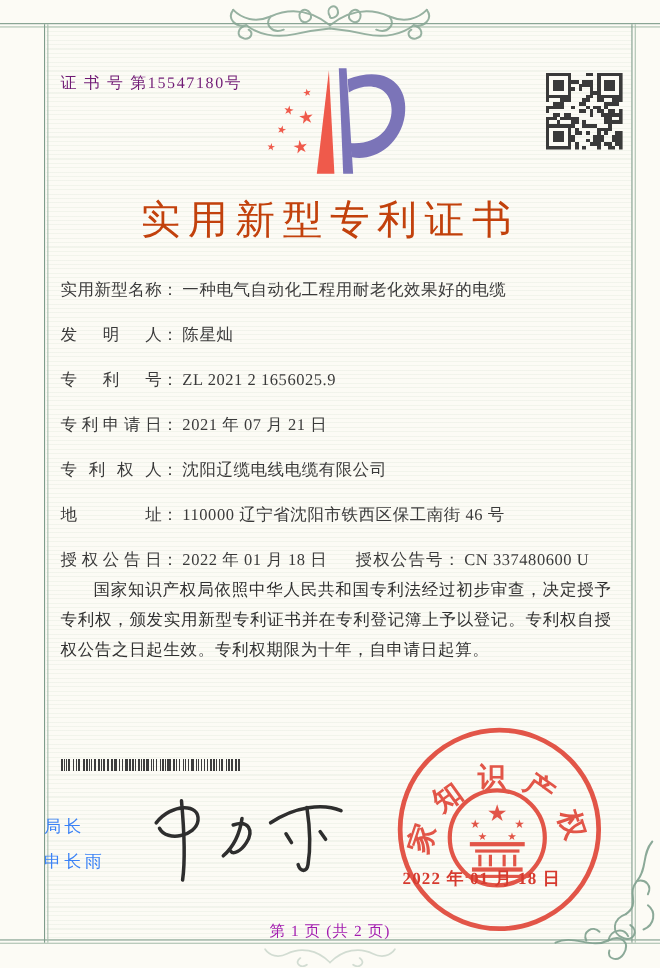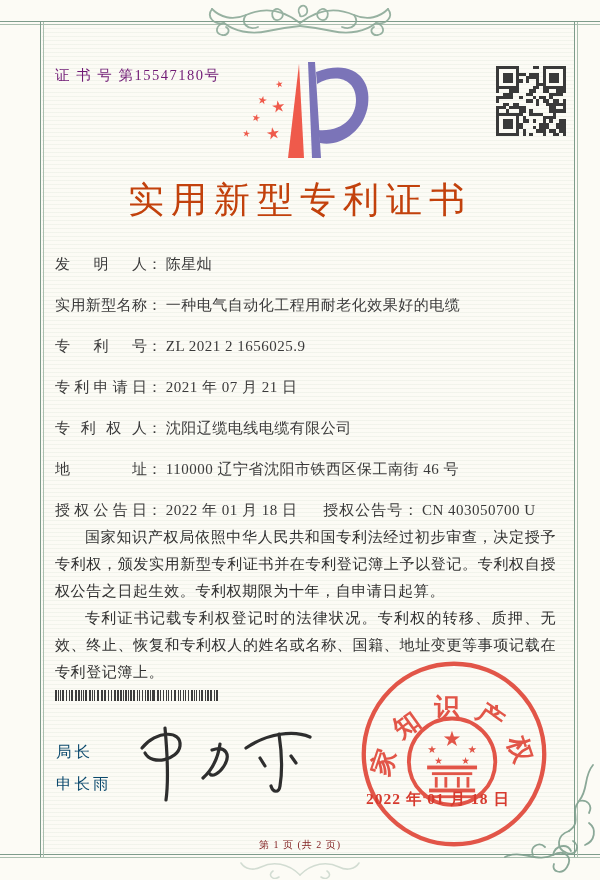--- a/index.html
+++ b/index.html
@@ -46,31 +46,31 @@
   .grant-pair2{display:inline-block;margin-left:22px;}
   .grant-pair2 .flabel{width:auto;text-align-last:auto;letter-spacing:1px;}
 
   
   .paras{position:absolute;left:55px;right:44px;top:524px;font-size:15px;line-height:27px;color:#303030;}
   .paras p{margin:0;text-indent:2em;text-align:justify;letter-spacing:0.6px;}
 
   .barcode{position:absolute;left:55px;top:690px;}
 
   
-  .signer{position:absolute;left:56px;top:736px;font-size:15.5px;letter-spacing:3px;color:#0c4a6e;line-height:32px;}
+  .signer{position:absolute;left:40px;top:736px;font-size:15.5px;letter-spacing:3px;color:#3b82f6;line-height:32px;}
   .signature{position:absolute;left:128px;top:720px;}
 
   
   .seal{position:absolute;left:358px;top:658px;opacity:.92;}
   .seal-date{
     position:absolute;left:366px;top:789px;
     color:#d63a2e;font-size:15.5px;font-weight:bold;letter-spacing:1px;
   }
 
-  .page-footer{position:absolute;left:0;right:0;top:838px;text-align:center;font-size:10px;letter-spacing:1px;color:#7f1d1d;}
+  .page-footer{position:absolute;left:0;right:0;top:838px;text-align:center;font-size:14px;letter-spacing:1px;color:#a21caf;}
 </style>
 </head>
 <body>
 
 <div class="texture"></div>
 
 <div class="h-line h-top"></div>
 <div class="h-line h-bottom"></div>
 <div class="v-line v-left"></div>
 <div class="v-line v-right"></div>
@@ -271,26 +271,26 @@
     <rect x="14" y="20" width="1" height="1" fill="#3a3a3a"></rect>
     <rect x="17" y="20" width="1" height="1" fill="#3a3a3a"></rect>
     <rect x="18" y="20" width="1" height="1" fill="#3a3a3a"></rect>
     <rect x="20" y="20" width="1" height="1" fill="#3a3a3a"></rect>
   </svg>
 
 <h1 class="title">实用新型专利证书</h1>
 
 <div class="fields">
   <div class="frow">
+    <span class="flabel">实用新型名称</span><span class="fcolon">：</span>
+    <span class="fvalue">一种电气自动化工程用耐老化效果好的电缆</span>
+  </div>
+  <div class="frow">
     <span class="flabel">发明人</span><span class="fcolon">：</span>
     <span class="fvalue">陈星灿</span>
-  </div>
-  <div class="frow">
-    <span class="flabel">实用新型名称</span><span class="fcolon">：</span>
-    <span class="fvalue">一种电气自动化工程用耐老化效果好的电缆</span>
   </div>
   <div class="frow">
     <span class="flabel">专利号</span><span class="fcolon">：</span>
     <span class="fvalue">ZL 2021 2 1656025.9</span>
   </div>
   <div class="frow">
     <span class="flabel">专利申请日</span><span class="fcolon">：</span>
     <span class="fvalue">2021 年 07 月 21 日</span>
   </div>
   <div class="frow">
@@ -299,28 +299,27 @@
   </div>
   <div class="frow">
     <span class="flabel">地址</span><span class="fcolon">：</span>
     <span class="fvalue">110000 辽宁省沈阳市铁西区保工南街 46 号</span>
   </div>
   <div class="frow">
     <span class="flabel">授权公告日</span><span class="fcolon">：</span>
     <span class="fvalue">2022 年 01 月 18 日</span>
     <span class="grant-pair2">
       <span class="flabel">授权公告号</span><span class="fcolon">：</span>
-      <span class="fvalue">CN 403050700 U</span>
+      <span class="fvalue">CN 337480600 U</span>
     </span>
   </div>
 </div>
 
 <div class="paras">
   <p>国家知识产权局依照中华人民共和国专利法经过初步审查，决定授予专利权，颁发实用新型专利证书并在专利登记簿上予以登记。专利权自授权公告之日起生效。专利权期限为十年，自申请日起算。</p>
-  <p>专利证书记载专利权登记时的法律状况。专利权的转移、质押、无效、终止、恢复和专利权人的姓名或名称、国籍、地址变更等事项记载在专利登记簿上。</p>
 </div>
 
 <svg class="barcode" id="bc-svg" width="167" height="11" viewBox="0 0 167 11" shape-rendering="crispEdges">
     <rect x="0" y="0" width="2" height="11" fill="#3d3d3d"></rect>
     <rect x="3" y="0" width="1" height="11" fill="#3d3d3d"></rect>
     <rect x="5" y="0" width="1" height="11" fill="#3d3d3d"></rect>
     <rect x="7" y="0" width="2" height="11" fill="#3d3d3d"></rect>
     <rect x="11" y="0" width="1" height="11" fill="#3d3d3d"></rect>
     <rect x="14" y="0" width="1" height="11" fill="#3d3d3d"></rect>
     <rect x="16" y="0" width="2" height="11" fill="#3d3d3d"></rect>

